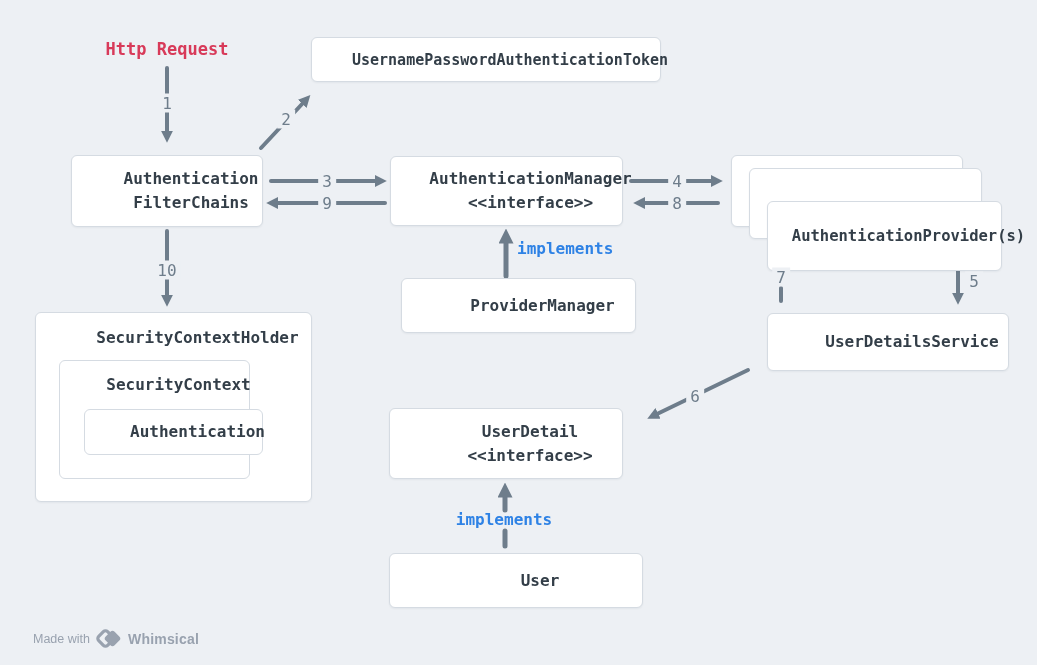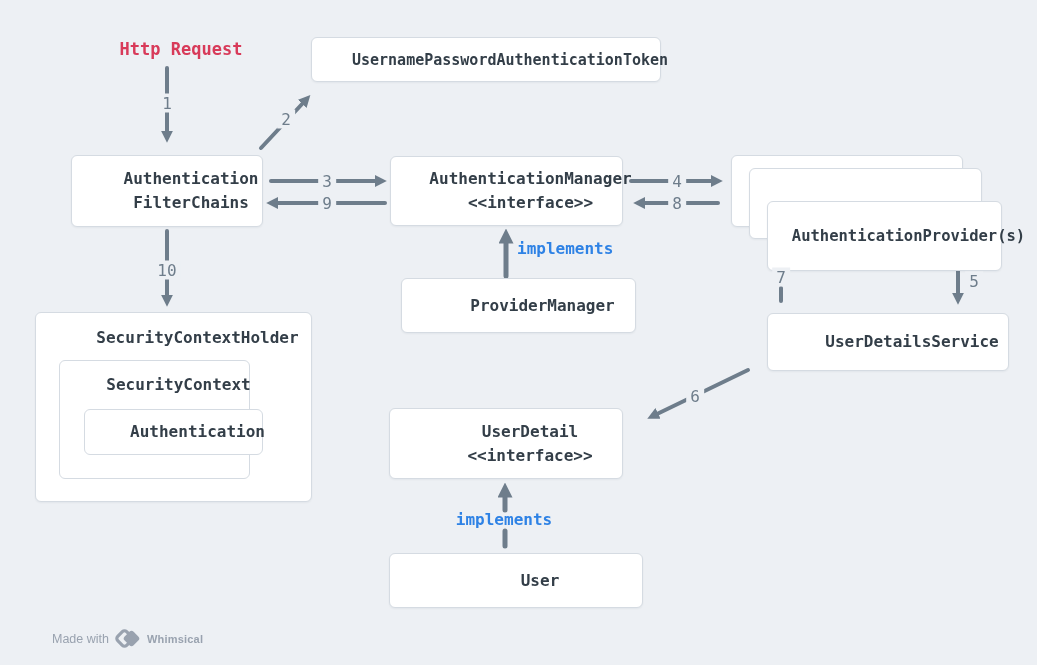--- a/index.html
+++ b/index.html
@@ -53,34 +53,33 @@
   }
   .http-request {
     position: absolute;
     left: 167px; top: 49px;
     transform: translate(-50%, -50%);
     font-size: 17px;
     font-weight: 700;
     color: var(--red, #d83a59);
     z-index: 3;
     white-space: nowrap;
-    margin-left: 14px;
   }
   .footer {
     position: absolute;
     left: 33px; top: 628px;
     display: flex;
     align-items: center;
     gap: 6px;
     color: var(--footer, #99a2af);
     font-family: "Liberation Sans", sans-serif;
     z-index: 3;
   }
-  .footer .made-with { font-size: 12.5px; margin-left: 19px; }
-  .footer .brand { font-size: 11px; font-weight: 700; letter-spacing: 0.2px; }
+  .footer .made-with { font-size: 12.5px; }
+  .footer .brand { font-size: 14px; font-weight: 700; letter-spacing: 0.2px; }
 </style>
 </head>
 <body>
 
 <div class="canvas">
 
   <svg class="wires" width="1037" height="665" viewBox="0 0 1037 665">
     <defs>
       <marker id="ah" viewBox="0 0 10 10" refX="1" refY="5" markerWidth="3" markerHeight="3" markerUnits="strokeWidth" orient="auto">
         <path d="M0,0 L10,5 L0,10 Z" fill="#6e7d8b"></path>

